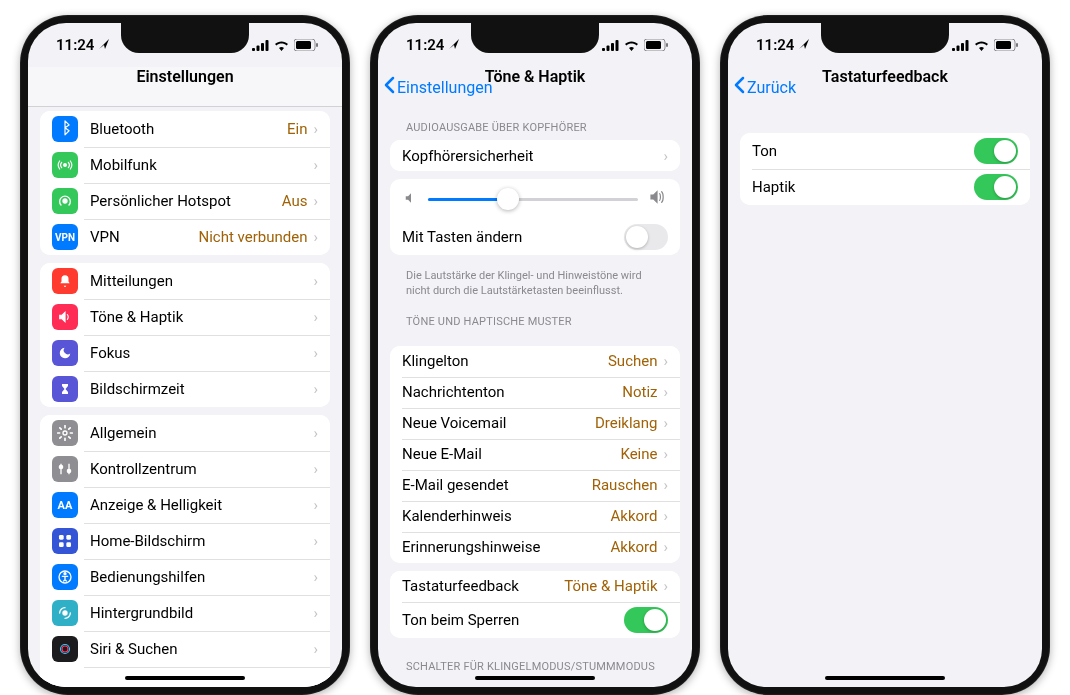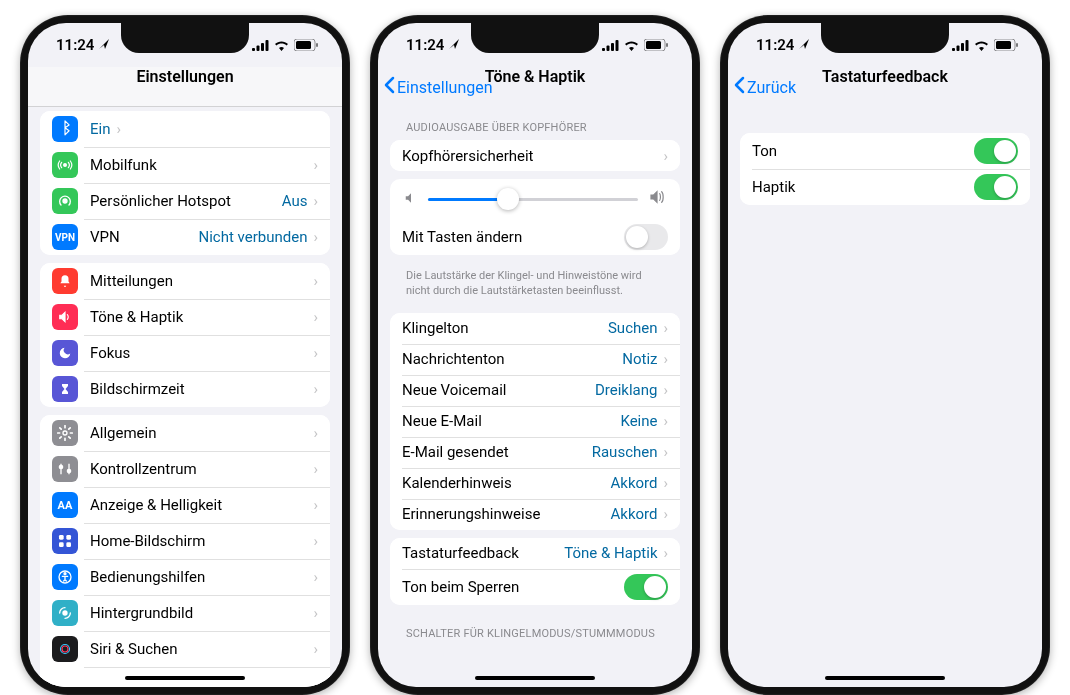--- a/index.html
+++ b/index.html
@@ -131,21 +131,21 @@
     border-radius: 6px;
     margin-right: 12px;
     display: flex;
     align-items: center;
     justify-content: center;
     flex-shrink: 0;
     color: #fff;
     font-size: 14px;
   }
   .row .label { flex: 1; font-size: 15px; color: #000; }
-  .row .detail { font-size: 15px; color: #0369a1; margin-right: 6px; }
+  .row .detail { font-size: 15px; color: #a16207; margin-right: 6px; }
   .chevron { color: #c4c4c6; font-size: 15px; }
   .toggle {
     width: 44px;
     height: 26px;
     border-radius: 13px;
     background: #e9e9eb;
     position: relative;
     flex-shrink: 0;
   }
   .toggle.on { background: #34c759; }
@@ -248,20 +248,21 @@
     </div>
     <div class="content">
       <div class="scroll">
         <div class="section first" id="p1g1">
             <div class="row">
               <div class="icon" style="background:#007aff;">
                 <svg width="14" height="18" viewBox="0 0 24 24" fill="#fff">
                   <path d="M12 2v20l7-7-7-5 7-5-7-7v20" stroke="#fff" stroke-width="2" fill="none" stroke-linejoin="round"></path>
                 </svg>
               </div>
+              <div class="label">Bluetooth</div>
               <div class="detail">Ein</div>
               <span class="chevron">›</span>
             </div>
             <div class="row">
               <div class="icon" style="background:#34c759;">
                 <svg width="16" height="16" viewBox="0 0 24 24" fill="#fff">
                   <circle cx="12" cy="12" r="3"></circle>
                   <path d="M4 6 C1 10 1 14 4 18 M20 6 C23 10 23 14 20 18 M7 8 C5 10.5 5 13.5 7 16 M17 8 C19 10.5 19 13.5 17 16" stroke="#fff" stroke-width="1.8" fill="none" stroke-linecap="round"></path>
                 </svg>
               </div>
@@ -477,20 +478,21 @@
           </div>
           <div class="row noicon">
             <div class="label">Mit Tasten ändern</div>
             <div class="toggle" id="tglB">
                 <div class="knob"></div>
               </div>
           </div>
         </div>
         <div class="group-footer">Die Lautstärke der Klingel- und Hinweistöne wird nicht durch die Lautstärketasten beeinflusst.</div>
 
+        <div class="group-header">TÖNE UND HAPTISCHE MUSTER</div>
         <div class="section" style="margin-top:12px;" id="p2gc">
             <div class="row noicon">
               <div class="label">Klingelton</div>
               <div class="detail">Suchen</div>
               <span class="chevron">›</span>
             </div>
             <div class="row noicon">
               <div class="label">Nachrichtenton</div>
               <div class="detail">Notiz</div>
               <span class="chevron">›</span>

